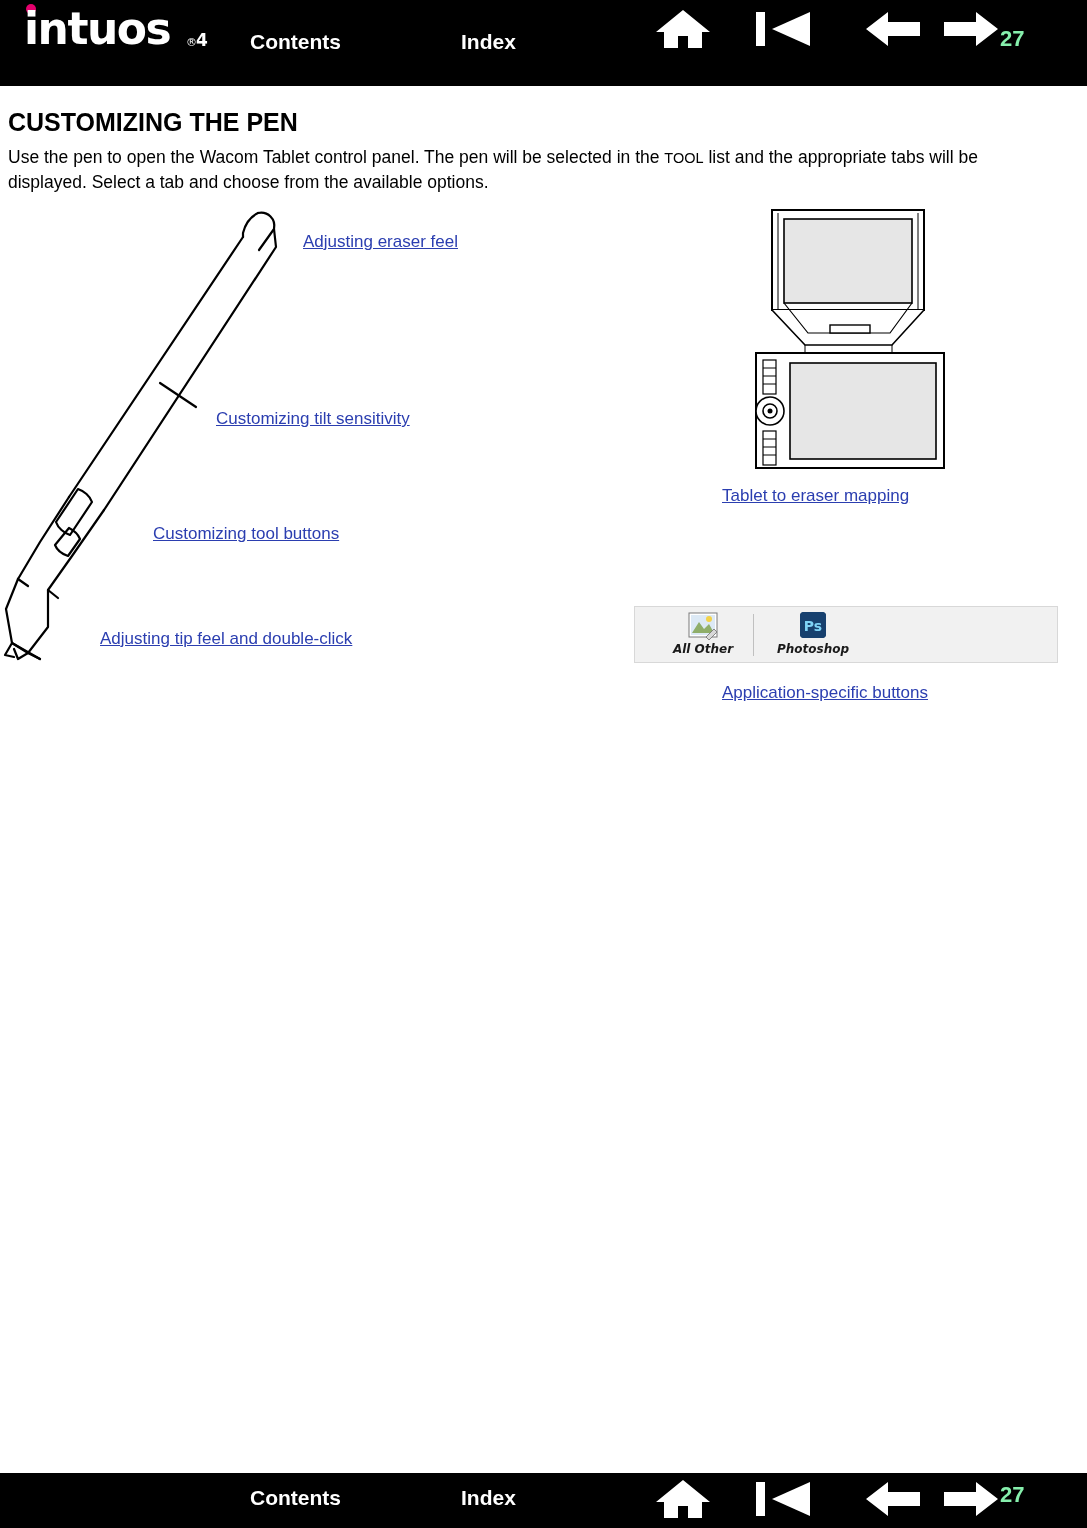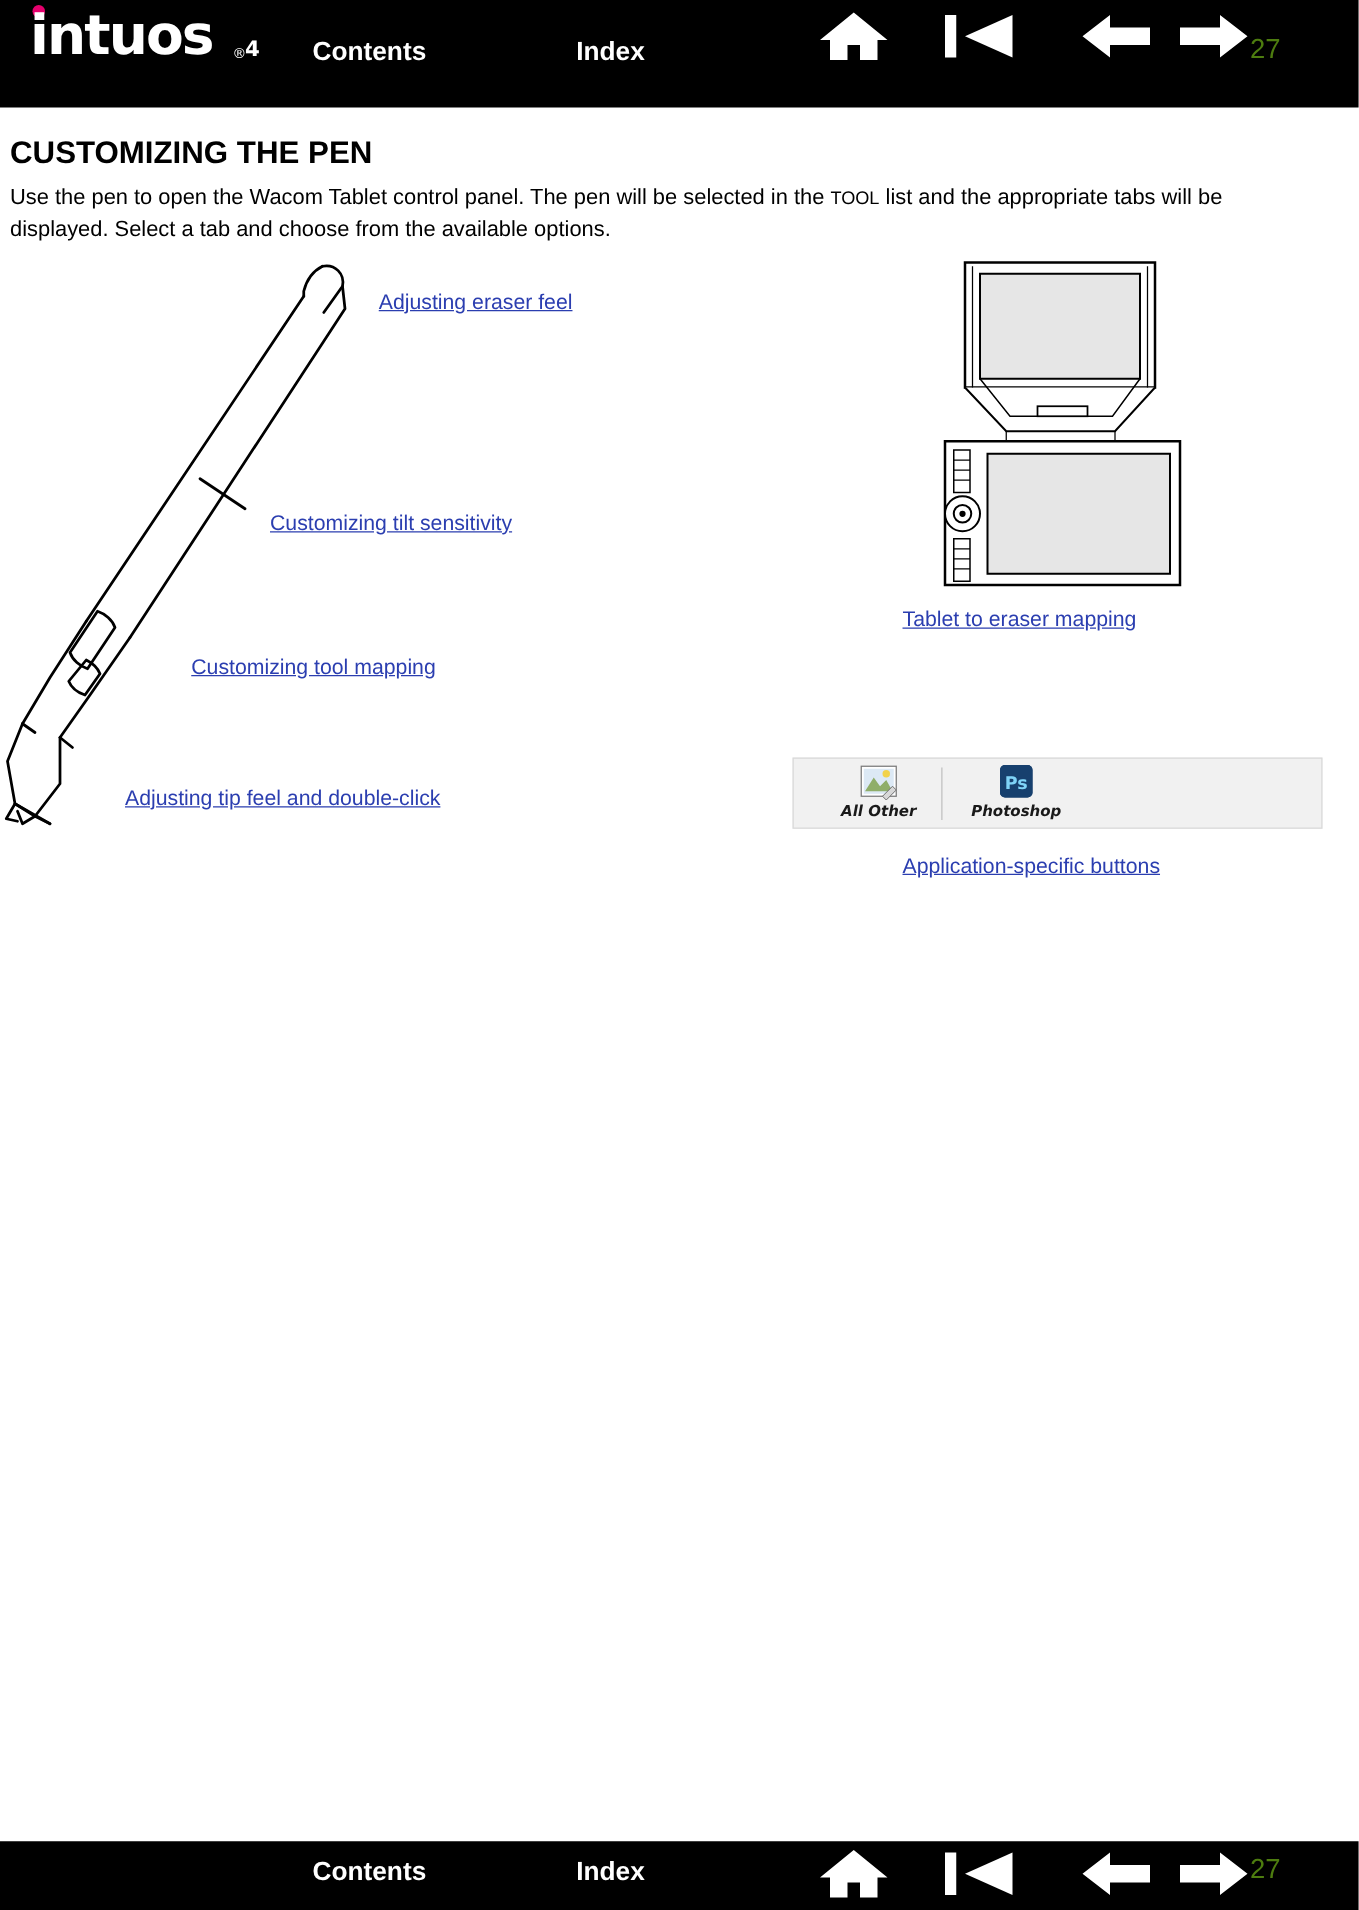--- a/index.html
+++ b/index.html
@@ -75,23 +75,24 @@
     font-weight: bold;
     font-family: "Liberation Sans", sans-serif;
     cursor: pointer;
     text-decoration: none;
   }
   .top-contents { left: 250px; top: 30px; }
   .top-index    { left: 461px; top: 30px; }
 
   .pagenum {
     position: absolute;
-    color: #4d7c0f;
+    color: #86efac;
     font-size: 22px;
     font-family: "Liberation Sans", sans-serif;
+    font-weight: bold;
   }
   .top-pagenum { left: 1000px; top: 26px; }
 
   
   .nav-icon {
     position: absolute;
     cursor: pointer;
   }
 
   
@@ -338,21 +339,21 @@
       <rect x="4" y="1" width="26" height="26" rx="4" fill="#1a3f6b" stroke="#0d2votes" stroke-width="0"></rect>
       <rect x="4" y="1" width="26" height="26" rx="4" fill="#17406e"></rect>
       <text x="17" y="20" font-family="DejaVu Sans, sans-serif" font-size="14" font-weight="bold" fill="#7fd3f7" text-anchor="middle">Ps</text>
     </svg>
     <div class="appbar-label">Photoshop</div>
   </div>
 </div>
 
 <a class="link link-eraser">Adjusting eraser feel</a>
 <a class="link link-tilt">Customizing tilt sensitivity</a>
-<a class="link link-toolbtn">Customizing tool mapping</a>
+<a class="link link-toolbtn">Customizing tool buttons</a>
 <a class="link link-tipfeel">Adjusting tip feel and double-click</a>
 <a class="link link-mapping">Tablet to eraser mapping</a>
 <a class="link link-appspec">Application-specific buttons</a>
 
 <div class="botbar">
   <a class="nav-link bot-contents">Contents</a>
   <a class="nav-link bot-index">Index</a>
 
   <div class="nav-icon" style="left:652px; top:5px;">
     <svg width="62" height="42" viewBox="0 0 62 42">

